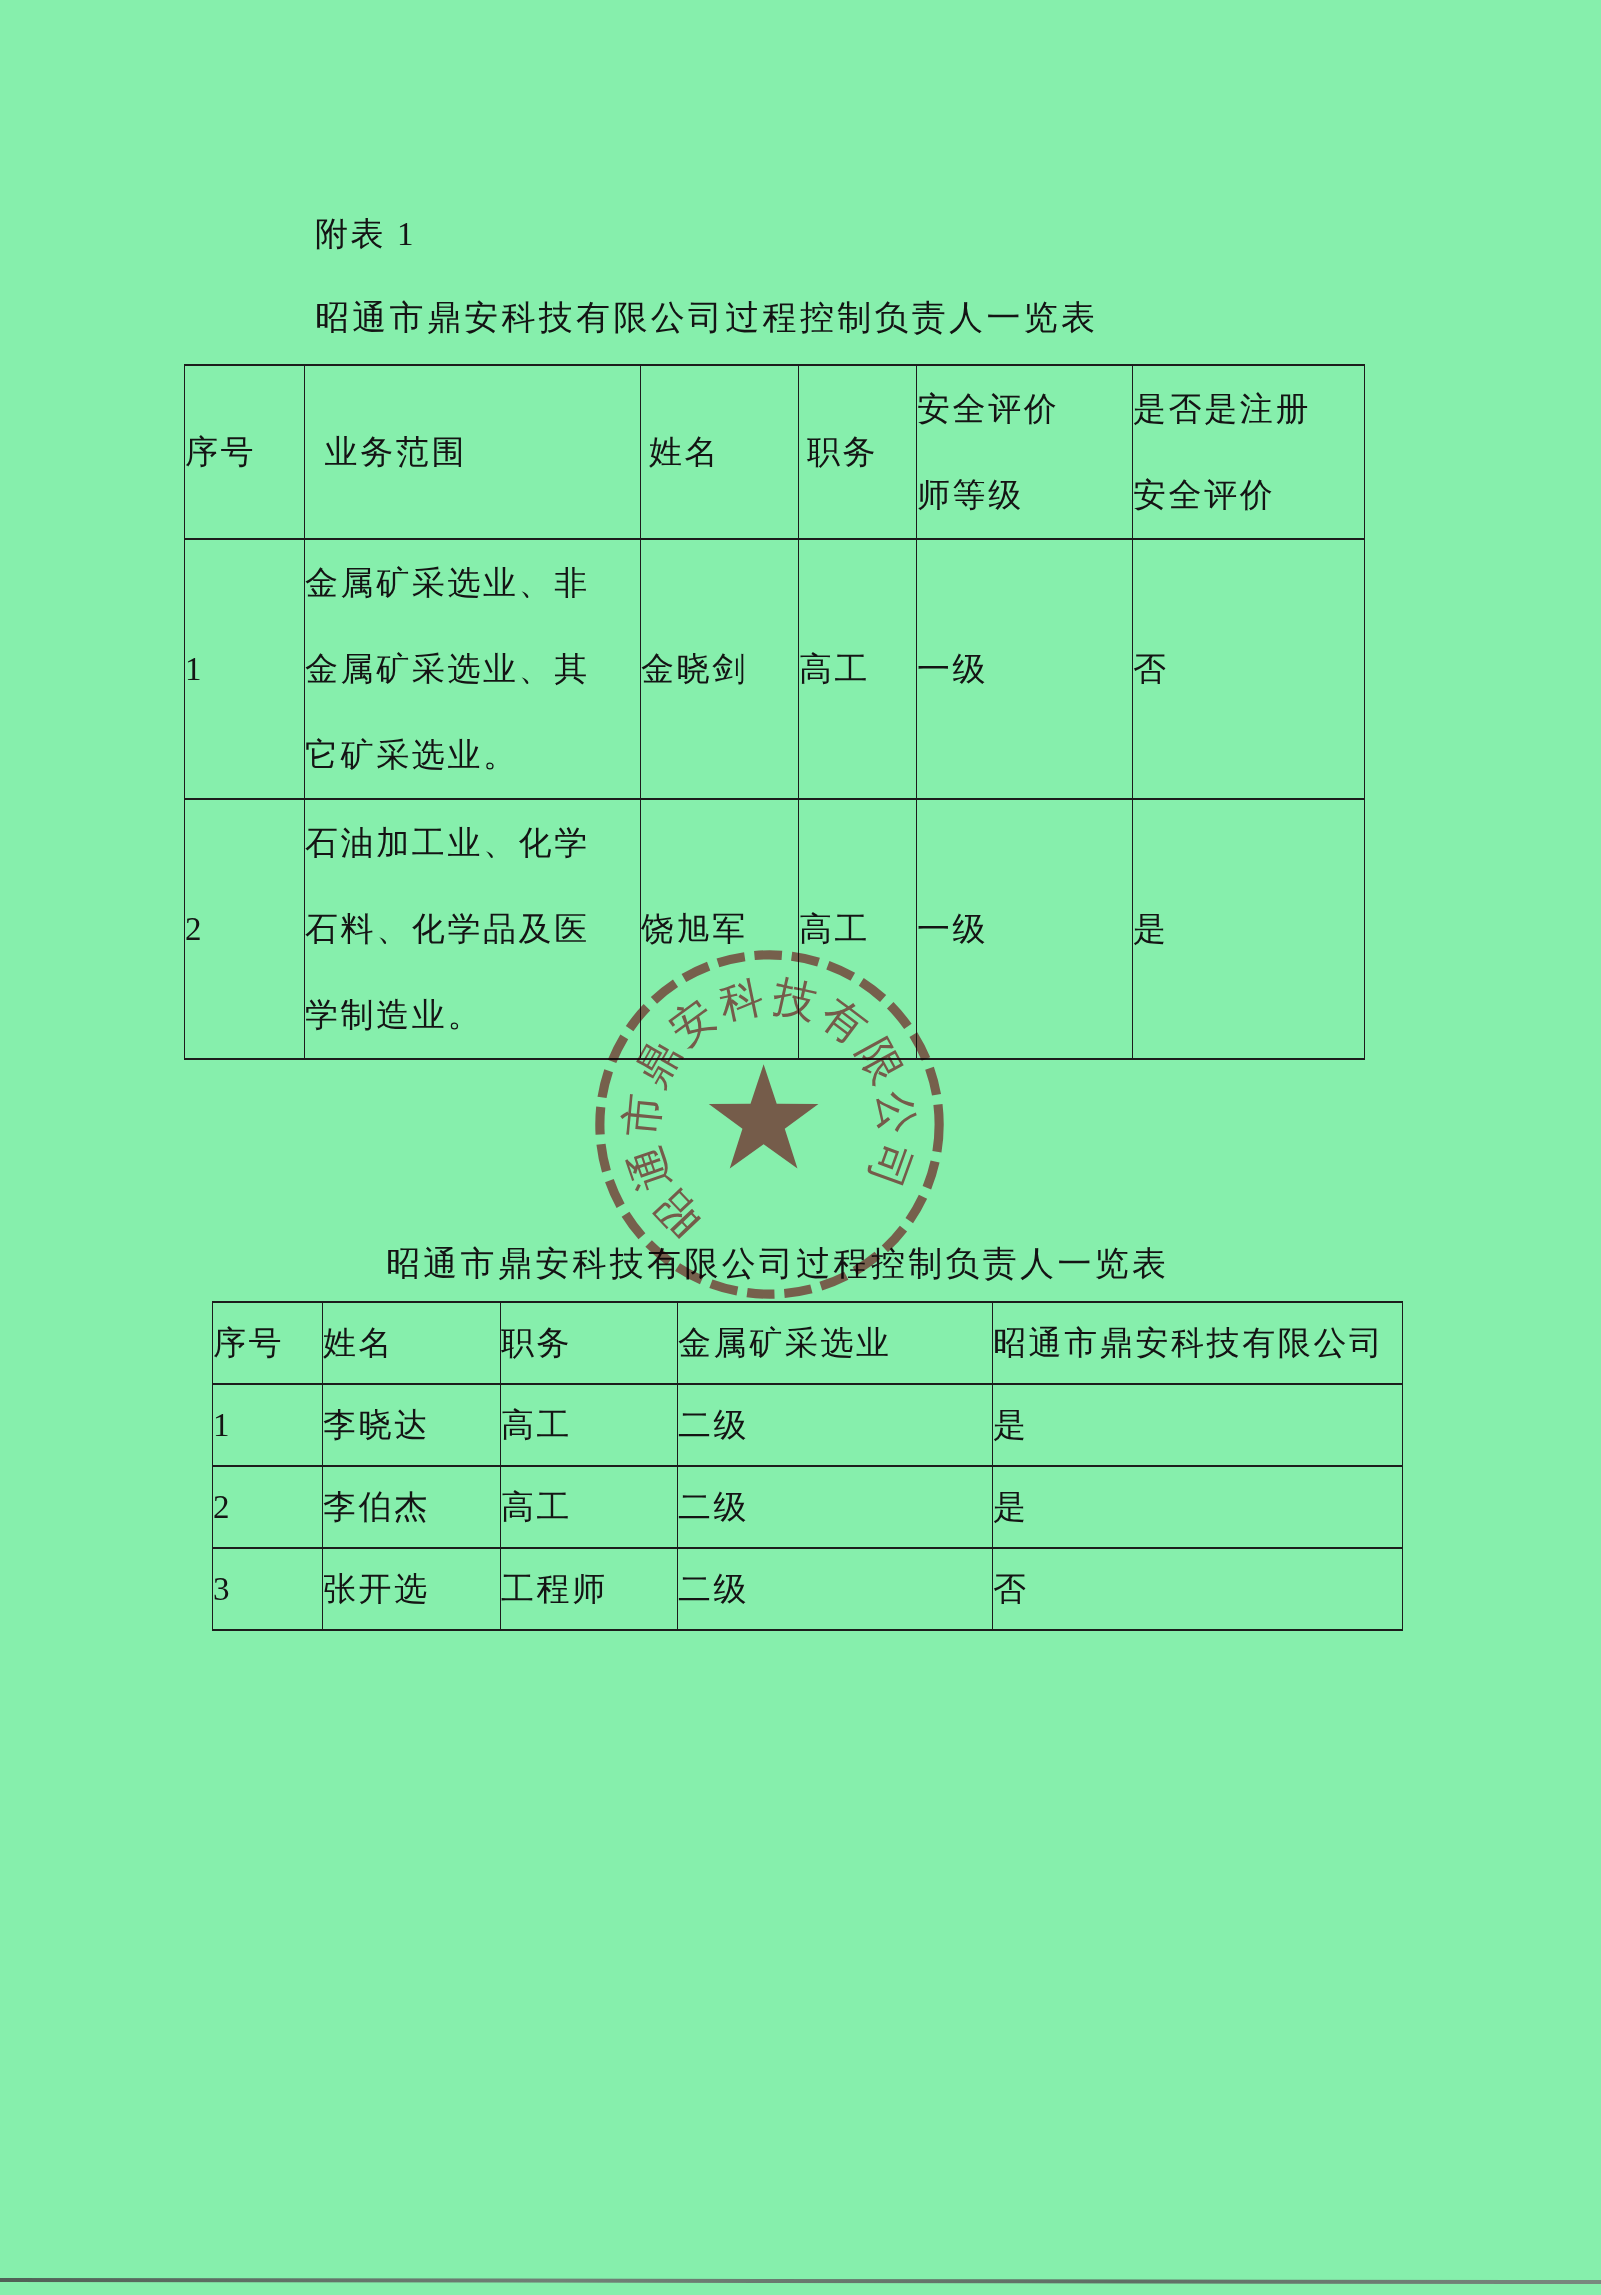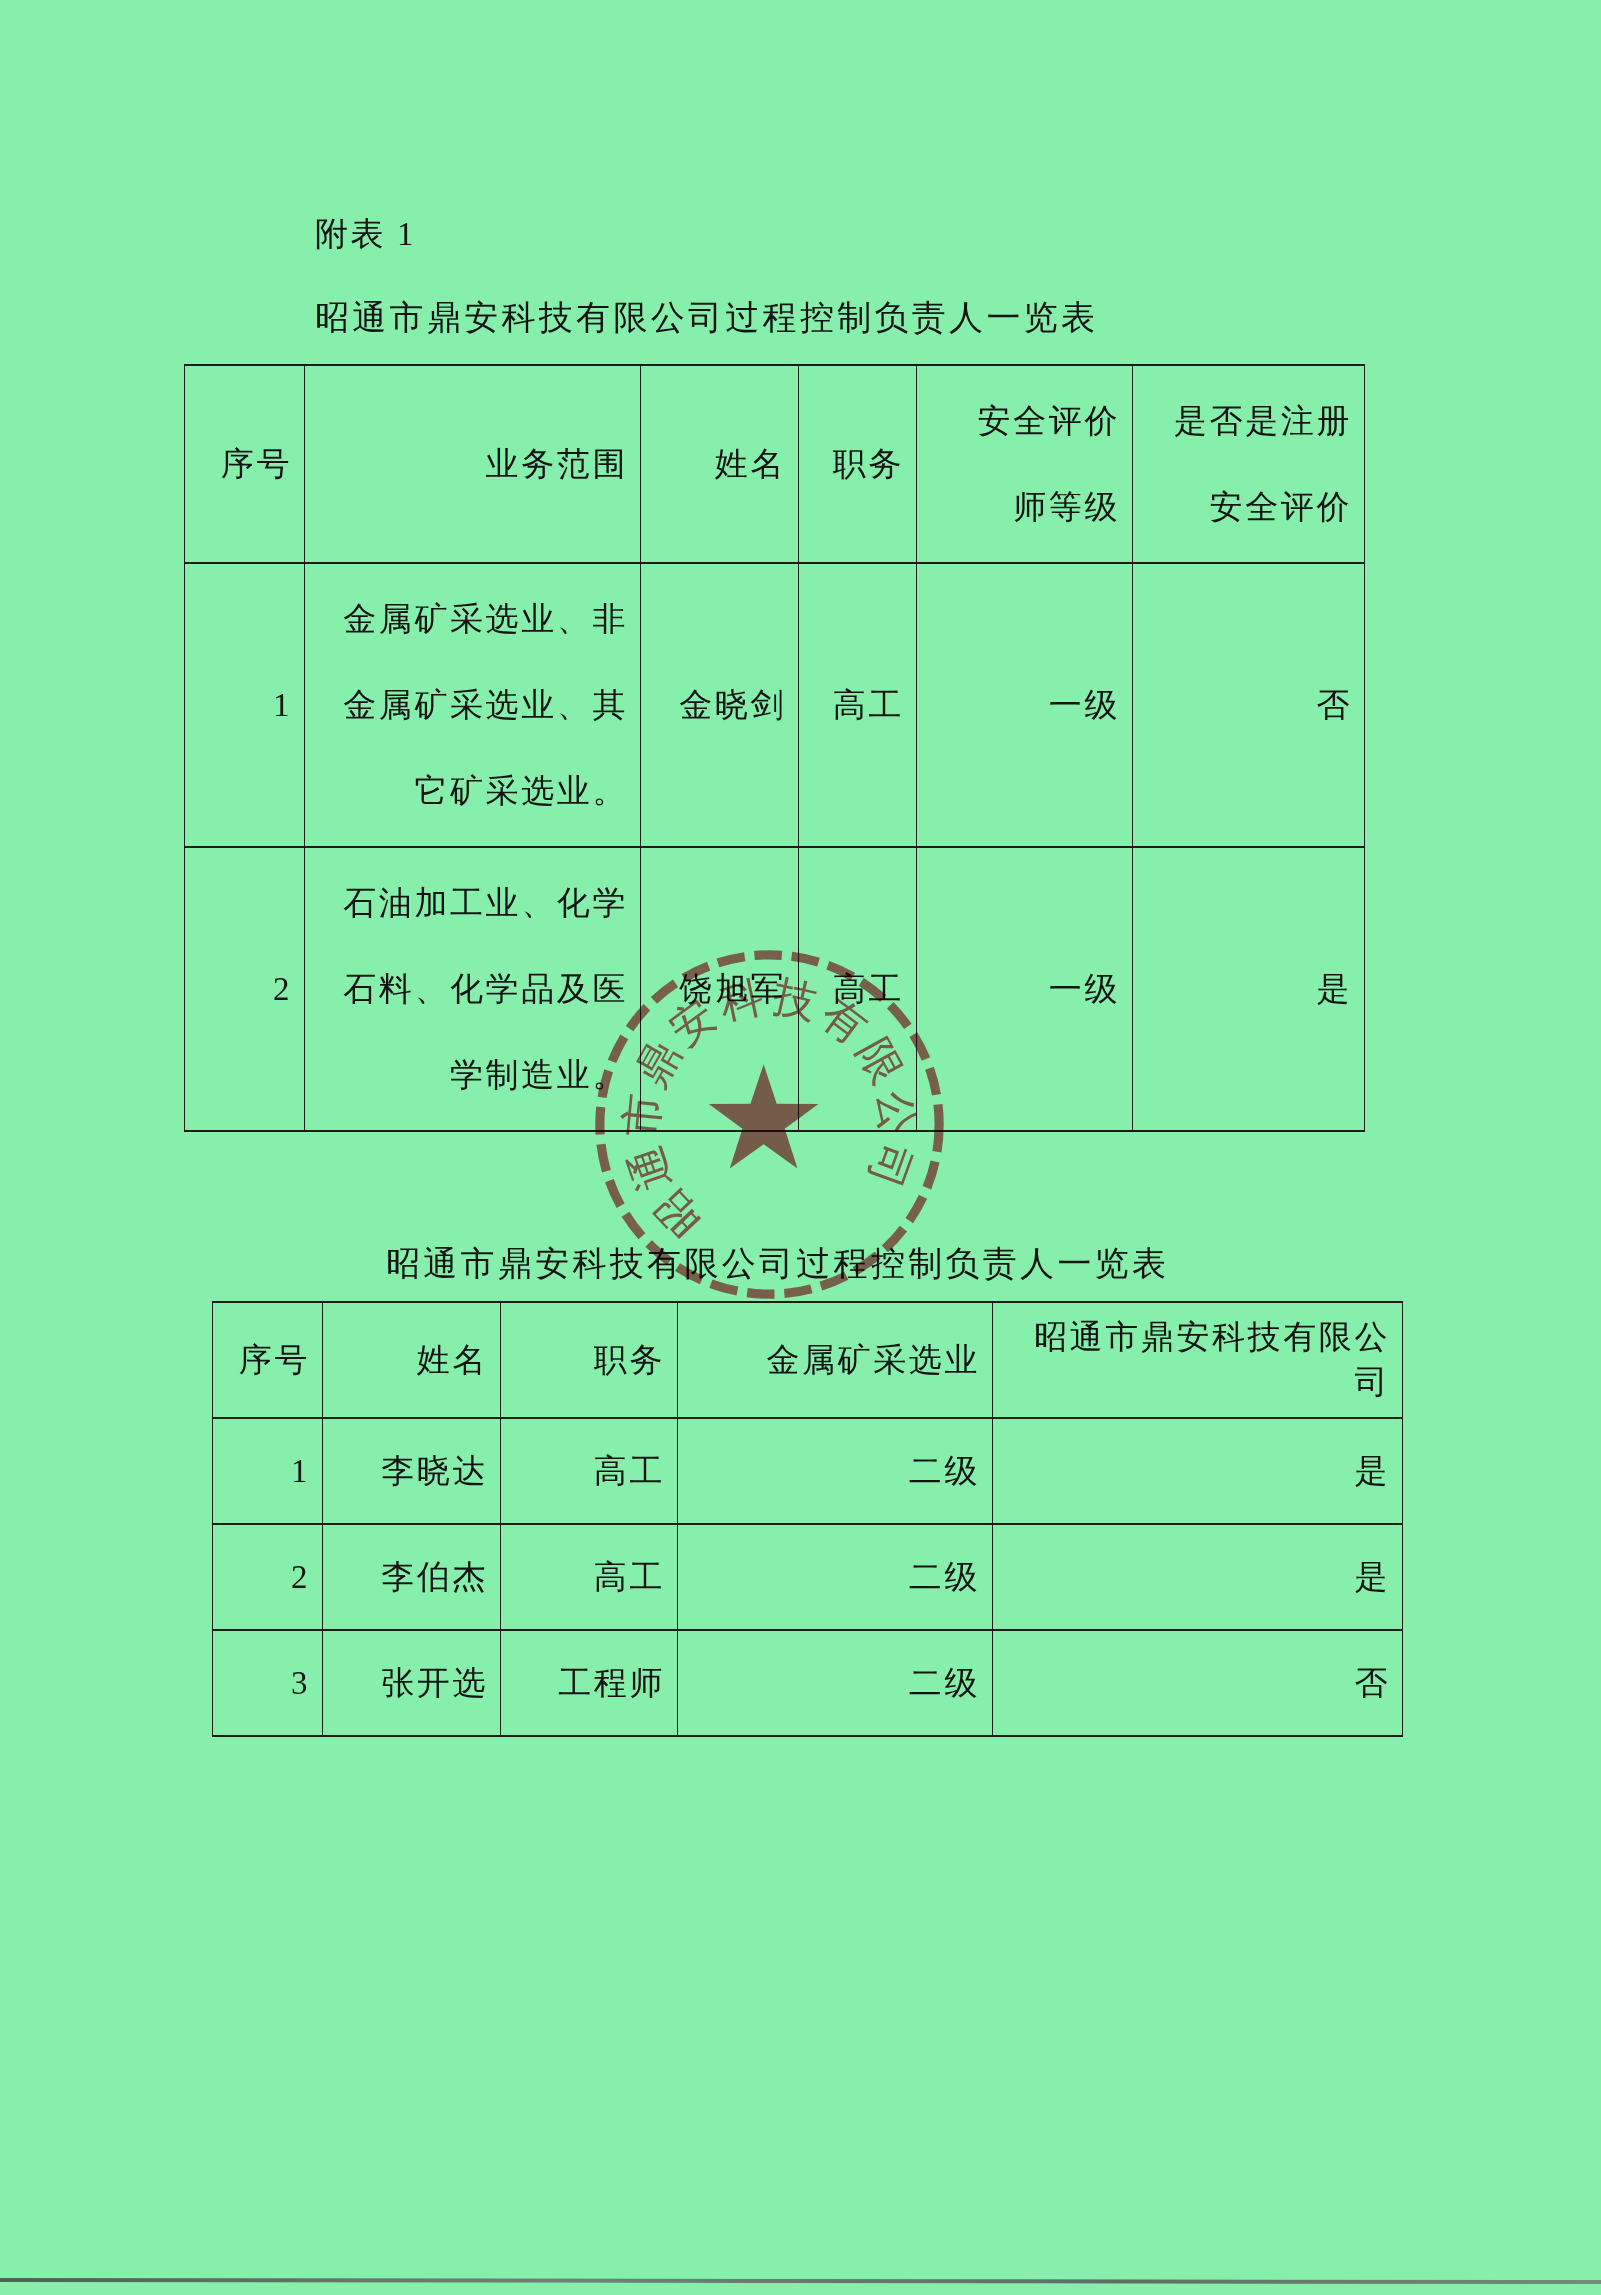--- a/index.html
+++ b/index.html
@@ -22,25 +22,25 @@
   #title1{left:315px;top:295px;}
   #title2{left:353px;top:1241px;margin-left:33px;}
 
   table.sheet{
     position:absolute;
     border-collapse:collapse;
     table-layout:fixed;
   }
   table.sheet td{
     border:1.3px solid #1c1c1c;
-    text-align:right;
+    text-align:left;
     vertical-align:middle;
     font-size:33px;
     letter-spacing:2.6px;
-    padding:12px;
+    padding:0;
     overflow:hidden;
   }
   #table1{left:184px;top:364px;width:1179px;}
   #table1 td{border-top-width:2px;border-bottom-width:2px;}
   #table1 tr.hdr td{height:166px;}
   #table1 tr.r1 td{height:250px;}
   #table1 tr.r2 td{height:251px;}
   #table2{left:212px;top:1301px;width:1189px;}
   #table2 td{border-top-width:2px;border-bottom-width:2px;}
   #table2 tr td{height:80px;}

